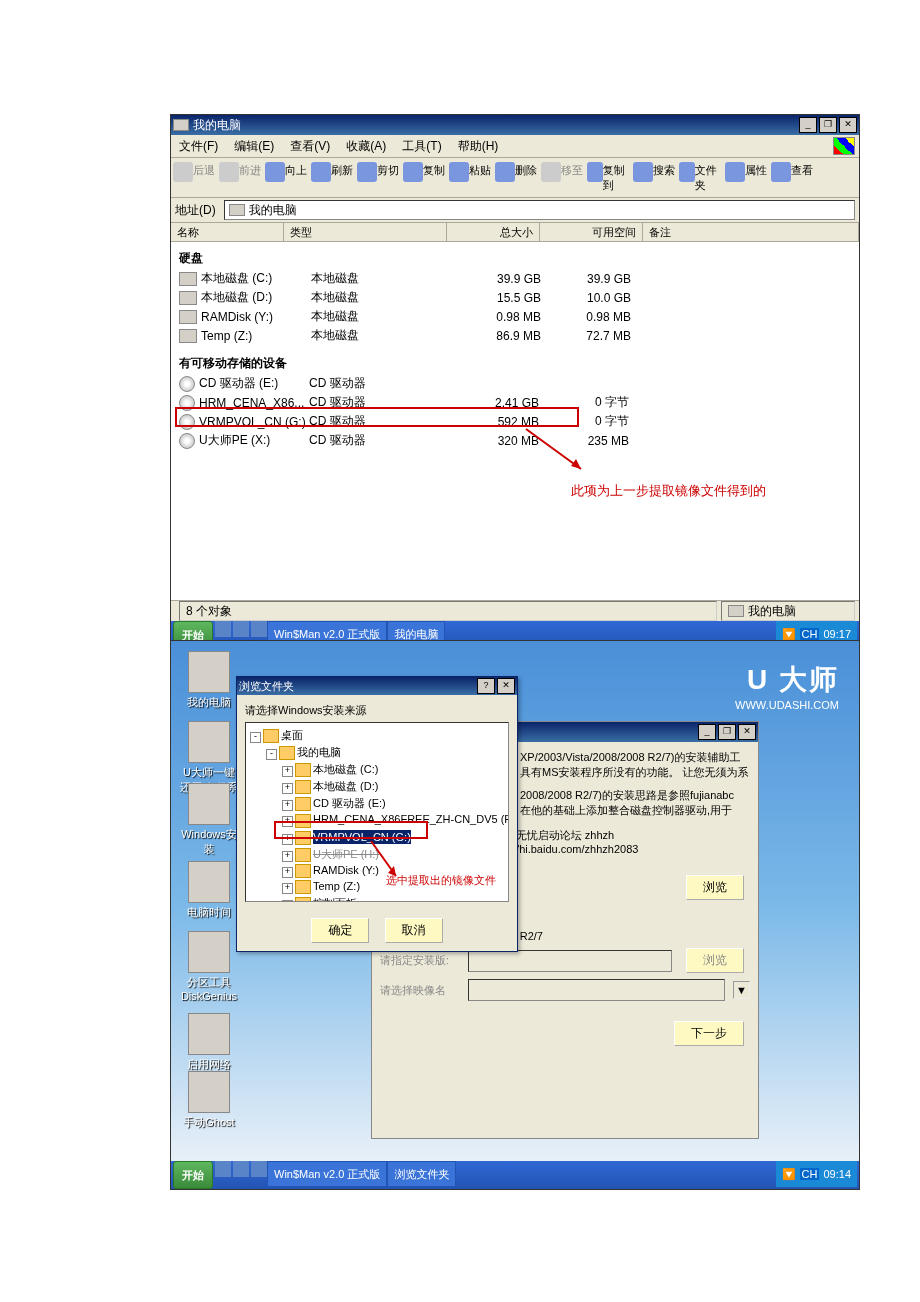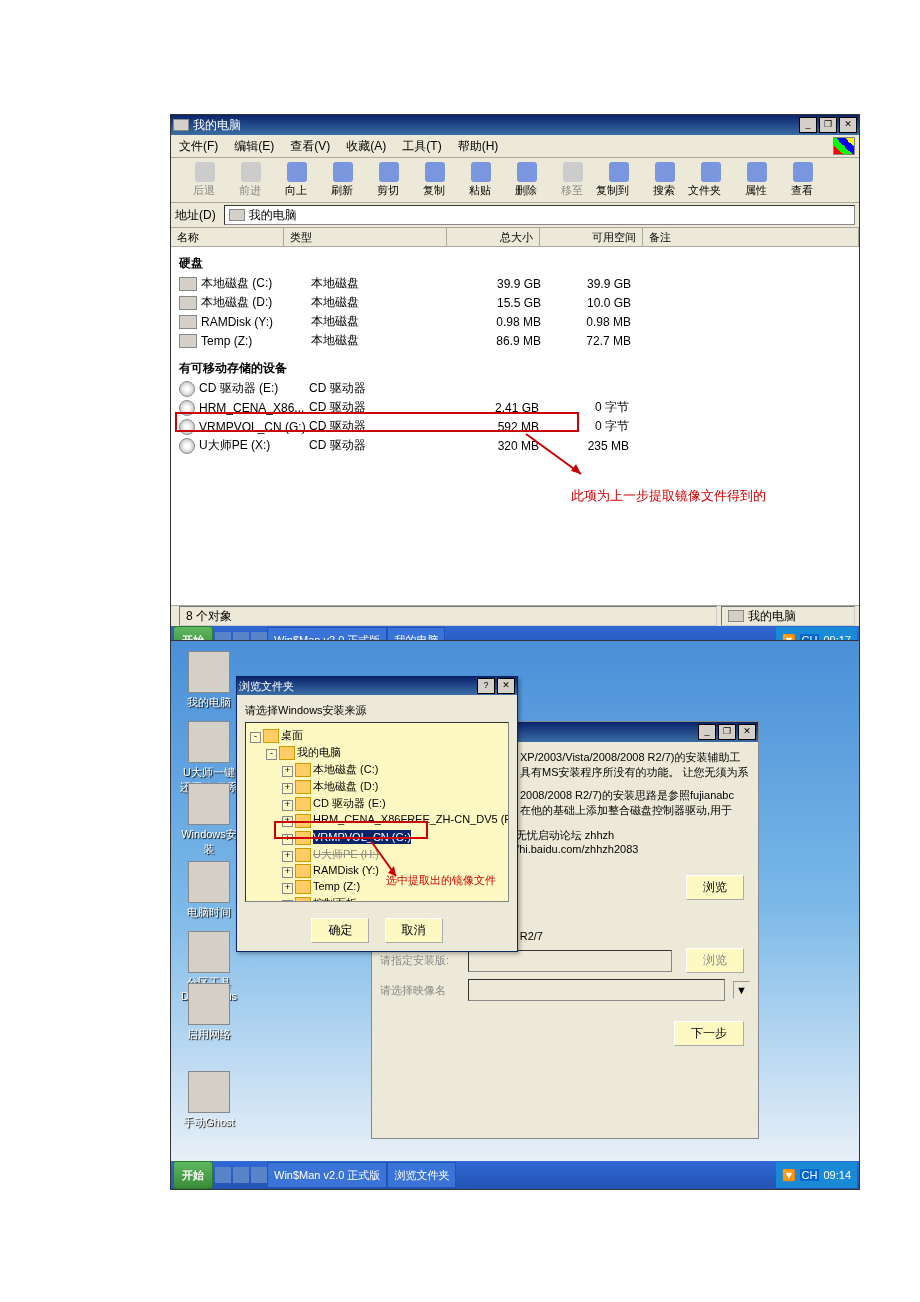--- a/index.html
+++ b/index.html
@@ -7,21 +7,21 @@
 .shot{position:absolute;border:1px solid #333}
 .shot1{left:170px;top:114px;width:688px}
 .shot2{left:170px;top:640px;width:688px}
 .titlebar{background:linear-gradient(#0a246a,#3a6ea5);color:#fff;display:flex;align-items:center;height:20px;padding:0 2px}
 .titlebar .caps{margin-left:auto;display:flex;gap:2px}
 .capbtn{width:16px;height:14px;background:#d4d0c8;border:1px solid #000;font-size:9px;line-height:12px;text-align:center;color:#000;font-family:Arial}
 .menubar{background:#ece9d8;padding:2px 4px;border-bottom:1px solid #aca899;display:flex;gap:8px;height:18px;align-items:center}
 .menubar span{padding:1px 4px}
 .winlogo{margin-left:auto;width:20px;height:16px;background:linear-gradient(45deg,#f00 25%,#0f0 25% 50%,#00f 50% 75%,#ff0 75%);border:1px solid #888}
 .toolbar{background:#ece9d8;padding:2px;border-bottom:1px solid #aca899;display:flex;gap:4px}
-.tbtn{display:flex;flex-direction:column;align-items:flex-end;width:42px;padding:2px 0}
+.tbtn{display:flex;flex-direction:row;align-items:flex-start;width:42px;padding:2px 0}
 .tbtn .ic{width:20px;height:20px;background:#7a96df;border-radius:3px}
 .tbtn.dis .ic{background:#ccc}
 .tbtn.dis{color:#888}
 .tbtn .lb{font-size:11px;margin-top:1px}
 .addrbar{background:#ece9d8;padding:2px 4px;border-bottom:1px solid #aca899;display:flex;align-items:center;height:20px}
 .addrfield{flex:1;background:#fff;border:1px inset #888;height:18px;margin-left:8px;display:flex;align-items:center;padding:0 4px}
 .driveic{width:14px;height:10px;background:#d4d0c8;border:1px solid #888;margin-right:4px;display:inline-block}
 .hdrrow{background:#ece9d8;display:flex;border-bottom:1px solid #aca899;height:18px}
 .hdrcell{border-right:1px solid #aca899;padding:2px 6px;font-size:11px}
 .listarea{background:#fff;min-height:350px;padding:4px 0;position:relative}
@@ -33,35 +33,35 @@
 .drow .tp{width:150px}
 .drow .sz{width:80px;text-align:right}
 .drow .av{width:90px;text-align:right}
 .redbox{border:2px solid #c00;position:absolute}
 .redtext{color:#c00;position:absolute;font-size:13px}
 .diag{position:absolute}
 .diag line{stroke:#c00;stroke-width:2}
 .diag polygon{fill:#c00}
 .statusbar{background:#ece9d8;border-top:1px solid #aca899;display:flex;height:20px;align-items:center;padding:0 4px}
 .statusbar .sf{border:1px inset #ccc;padding:1px 6px;margin-left:4px;height:16px;display:flex;align-items:center}
-.taskbar{background:linear-gradient(#3168d5,#2254b3);height:28px;display:flex;align-items:center;padding:0 2px;color:#fff;font-size:11px}
+.taskbar{background:linear-gradient(#3168d5,#2254b3);height:28px;display:flex;padding:0 2px;color:#fff;font-size:11px}
 .startbtn{background:linear-gradient(#5eb85e,#3a8a3a);padding:2px 8px;border-radius:3px;font-weight:bold;display:flex;align-items:center;height:22px;border:1px solid #2a7a2a}
 .tbitem{background:#3a74d8;border:1px solid #2254b3;padding:2px 6px;margin-left:0;height:20px;display:flex;align-items:center}
 .tray{margin-left:auto;background:#1b8ad6;padding:2px 6px;display:flex;align-items:center;gap:4px;height:22px}
 .qlico{width:16px;height:16px;background:#5a84c8;margin-left:2px}
 .desktop{background:linear-gradient(180deg,#4a8fd8 0%,#7ab8e8 50%,#e8f0f8 100%);min-height:520px;position:relative}
 .dicon{position:absolute;width:60px;text-align:center;color:#fff;font-size:11px;text-shadow:1px 1px 1px #000}
 .dicon .di{width:40px;height:40px;margin:0 auto 2px;background:#d4d0c8;border:1px solid #888}
 .brand{position:absolute;right:20px;top:20px;color:#fff;text-align:right}
 .brand .bn{font-size:28px;font-weight:bold;letter-spacing:2px}
 .brand .bu{font-size:11px}
 .dlg{position:absolute;background:#ece9d8;border:1px solid #0a246a;box-shadow:2px 2px 4px rgba(0,0,0,.3);font-size:11px}
 .dlg .titlebar{height:18px}
 .dlgbody{padding:8px}
-.tree{background:#fef9c3;border:1px inset #888;height:170px;overflow:hidden;padding:4px;position:relative}
+.tree{background:#ffffff;border:1px inset #888;height:170px;overflow:hidden;padding:4px;position:relative}
 .tn{padding:1px 0;white-space:nowrap}
 .tn .pm{display:inline-block;width:9px;height:9px;border:1px solid #888;text-align:center;line-height:7px;font-size:9px;margin-right:2px}
 .tn .tic{width:14px;height:12px;background:#fc6;border:1px solid #c90;display:inline-block;margin-right:2px;vertical-align:middle}
 .tn.sel{background:#0a246a;color:#fff;display:inline-block}
 .btnrow{text-align:center;margin-top:16px}
 .wbtn{background:#fef9c3;border:1px outset #fff;padding:3px 16px;margin:0 6px;font-size:12px}
 .bigdlg{position:absolute;background:#ece9d8;border:1px solid #888;padding:8px;font-size:11px}
 .radio{margin:6px 0}
 .field{display:flex;align-items:center;margin:6px 0;gap:8px}
 .field label{width:80px;color:#888}
@@ -273,29 +273,33 @@
             <div>Windows安装</div>
           </div>
           <div class="dicon" style="left:8px;top:220px">
             <div class="di"></div>
             <div>电脑时间</div>
           </div>
           <div class="dicon" style="left:8px;top:290px">
             <div class="di"></div>
             <div>分区工具DiskGenius</div>
           </div>
-          <div class="dicon" style="left:8px;top:342px">
+          <div class="dicon" style="left:8px;top:372px">
             <div class="di"></div>
             <div>启用网络</div>
           </div>
           <div class="dicon" style="left:8px;top:430px">
             <div class="di"></div>
             <div>手动Ghost</div>
           </div>
         </div>
+    <div class="brand">
+      <div class="bn">U 大师</div>
+      <div class="bu">WWW.UDASHI.COM</div>
+    </div>
 
     <div class="bigdlg" style="left:200px;top:80px;width:370px;height:400px">
       <div class="titlebar" style="margin:-8px -8px 8px -8px">
         <span style="flex:1"></span>
         <div class="caps">
           <div class="capbtn">_</div>
           <div class="capbtn">❐</div>
           <div class="capbtn">✕</div>
         </div>
       </div>

